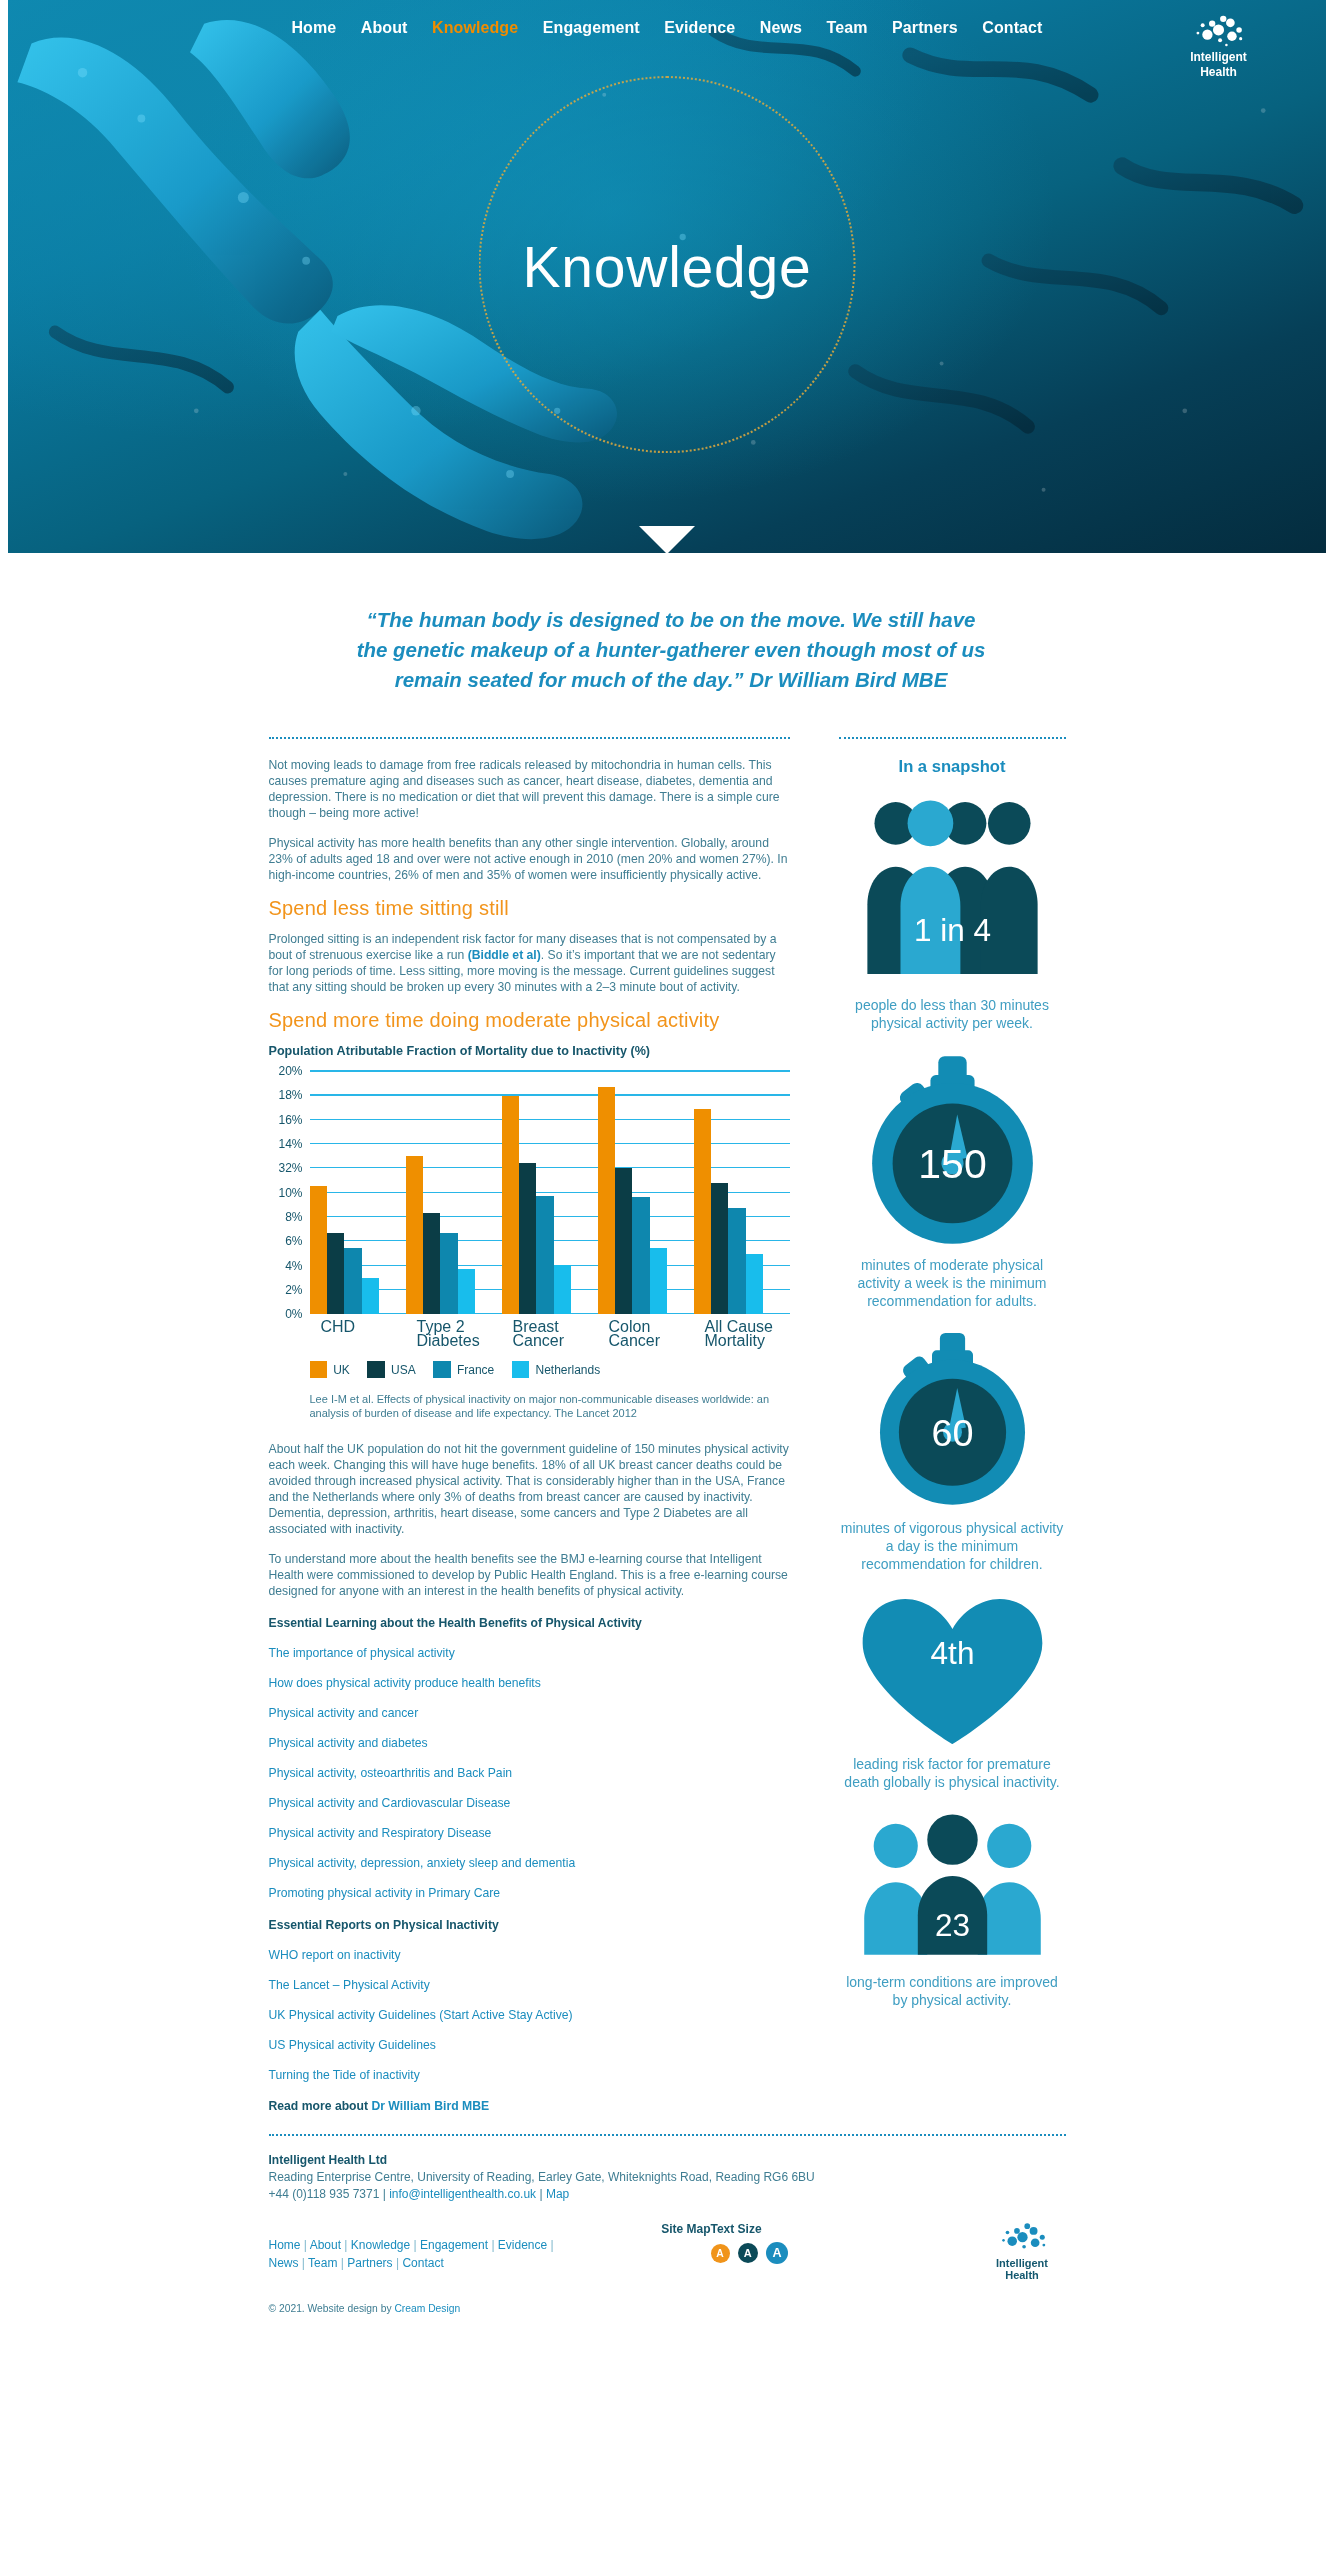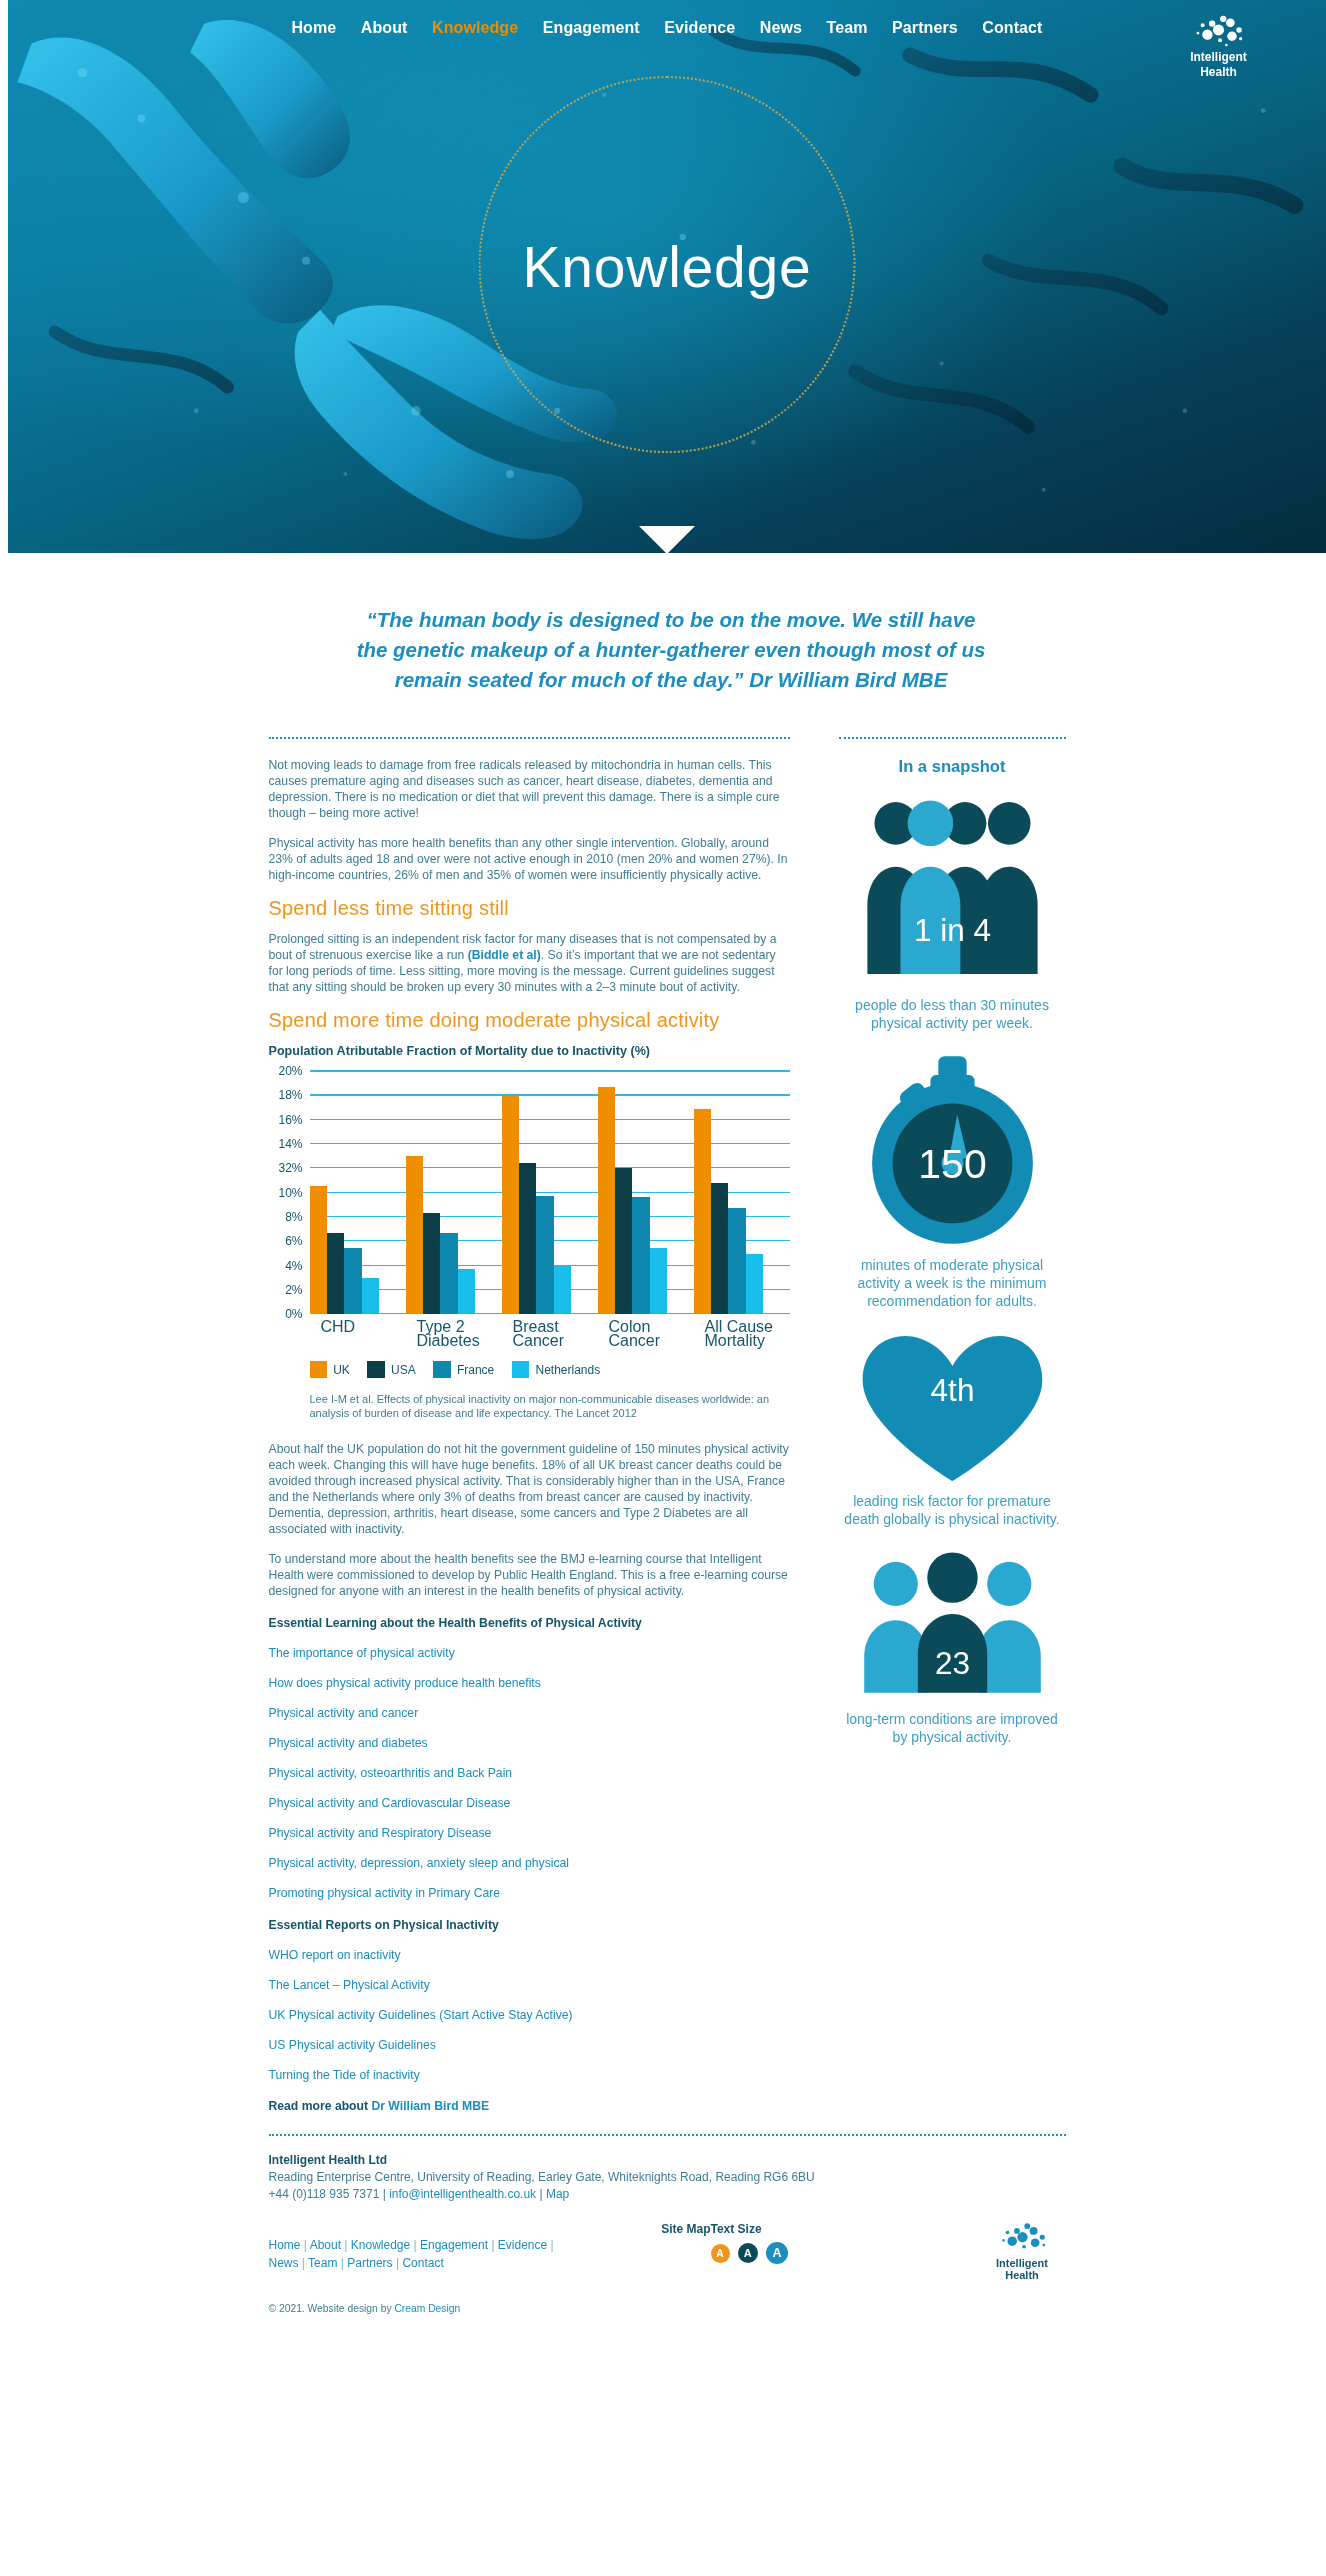--- a/index.html
+++ b/index.html
@@ -381,21 +381,21 @@
 
         <h4 class="listhead">Essential Learning about the Health Benefits of Physical Activity</h4>
         <ul class="links" id="learning-list">
             <li><a href="#">The importance of physical activity</a></li>
             <li><a href="#">How does physical activity produce health benefits</a></li>
             <li><a href="#">Physical activity and cancer</a></li>
             <li><a href="#">Physical activity and diabetes</a></li>
             <li><a href="#">Physical activity, osteoarthritis and Back Pain</a></li>
             <li><a href="#">Physical activity and Cardiovascular Disease</a></li>
             <li><a href="#">Physical activity and Respiratory Disease</a></li>
-            <li><a href="#">Physical activity, depression, anxiety sleep and physical</a></li>
+            <li><a href="#">Physical activity, depression, anxiety sleep and dementia</a></li>
             <li><a href="#">Promoting physical activity in Primary Care</a></li>
           </ul>
 
         <h4 class="listhead">Essential Reports on Physical Inactivity</h4>
         <ul class="links" id="reports-list">
             <li><a href="#">WHO report on inactivity</a></li>
             <li><a href="#">The Lancet – Physical Activity</a></li>
             <li><a href="#">UK Physical activity Guidelines (Start Active Stay Active)</a></li>
             <li><a href="#">US Physical activity Guidelines</a></li>
             <li><a href="#">Turning the Tide of inactivity</a></li>
@@ -435,20 +435,35 @@
               <circle cx="144" cy="140" r="102"></circle>
             </g>
             <circle cx="144" cy="140" r="76" fill="#0b4a58"></circle>
             <path d="M150 78 L163 133 L139 138 Z" fill="#2aa8d0"></path>
             <circle cx="144" cy="140" r="14" fill="#2aa8d0"></circle>
             <text x="144" y="158" text-anchor="middle" fill="#ffffff" font-size="52" font-family="Liberation Sans, sans-serif" font-weight="300">150</text>
           </svg>
           <div class="snap-cap">minutes of moderate physical activity a week is the minimum recommendation for adults.</div>
         </div>
 
+        <div class="snap-item">
+          <svg class="snap-svg" width="227" height="182" viewBox="0 0 288 230">
+            <g fill="#128cb4">
+              <rect x="128" y="2" width="32" height="30" rx="7"></rect>
+              <rect x="118" y="24" width="52" height="24" rx="6"></rect>
+              <rect x="82" y="36" width="32" height="24" rx="8" transform="rotate(-38 98 48)"></rect>
+              <circle cx="144" cy="128" r="92"></circle>
+            </g>
+            <circle cx="144" cy="128" r="68" fill="#0b4a58"></circle>
+            <path d="M150 72 L161 122 L139 126 Z" fill="#2aa8d0"></path>
+            <circle cx="144" cy="128" r="12" fill="#2aa8d0"></circle>
+            <text x="144" y="145" text-anchor="middle" fill="#ffffff" font-size="48" font-family="Liberation Sans, sans-serif" font-weight="300">60</text>
+          </svg>
+          <div class="snap-cap">minutes of vigorous physical activity a day is the minimum recommendation for children.</div>
+        </div>
 
         <div class="snap-item">
           <svg class="snap-svg" width="227" height="155" viewBox="0 0 288 196">
             <path d="M144 190 C144 190 30 122 30 62 C30 26 56 6 84 6 C108 6 132 22 144 44 C156 22 180 6 204 6 C232 6 258 26 258 62 C258 122 144 190 144 190 Z" fill="#128cb4"></path>
             <text x="144" y="88" text-anchor="middle" fill="#ffffff" font-size="40" font-family="Liberation Sans, sans-serif" font-weight="300">4th</text>
           </svg>
           <div class="snap-cap">leading risk factor for premature death globally is physical inactivity.</div>
         </div>
 
         <div class="snap-item">

